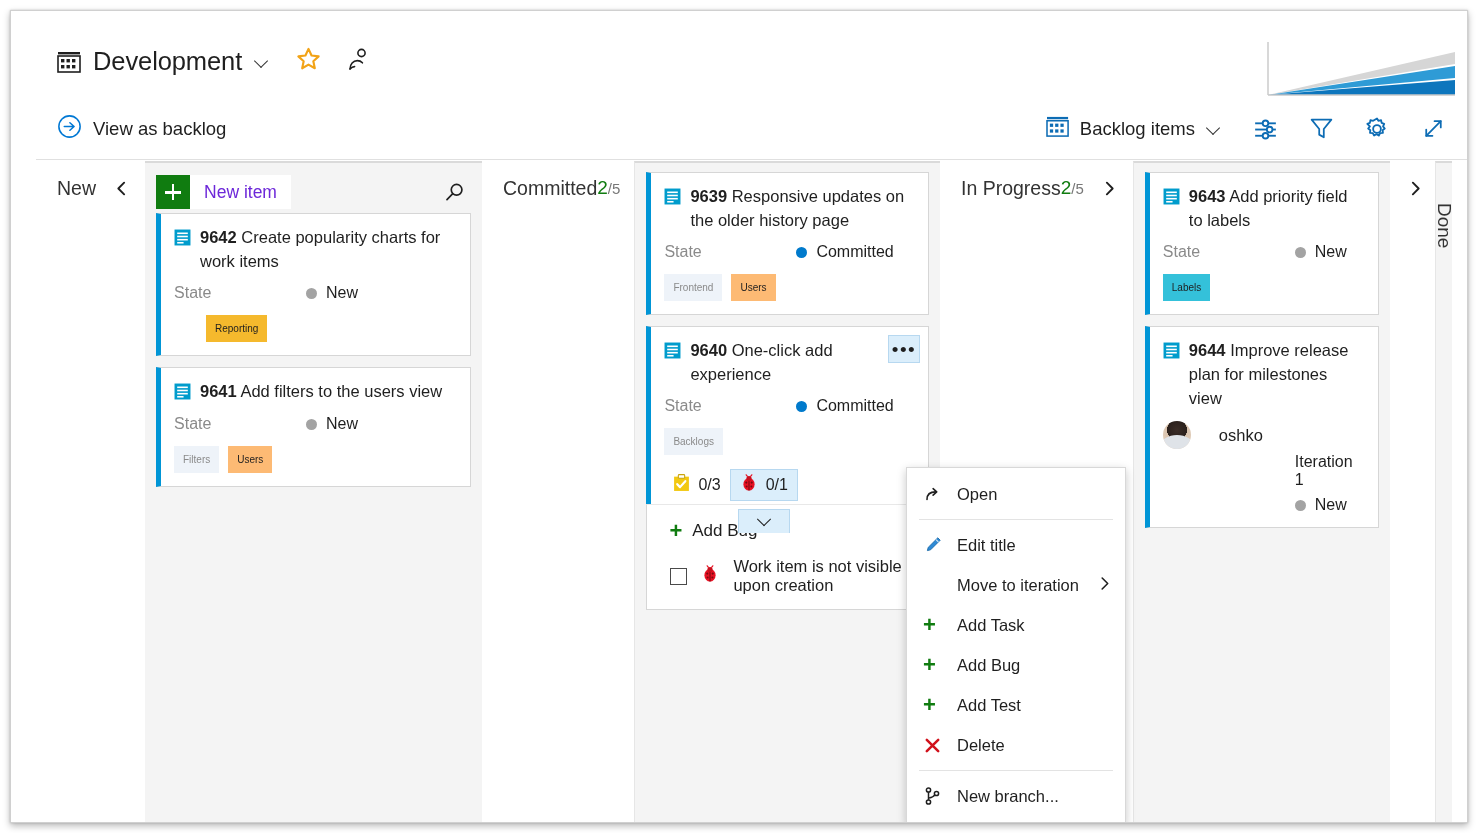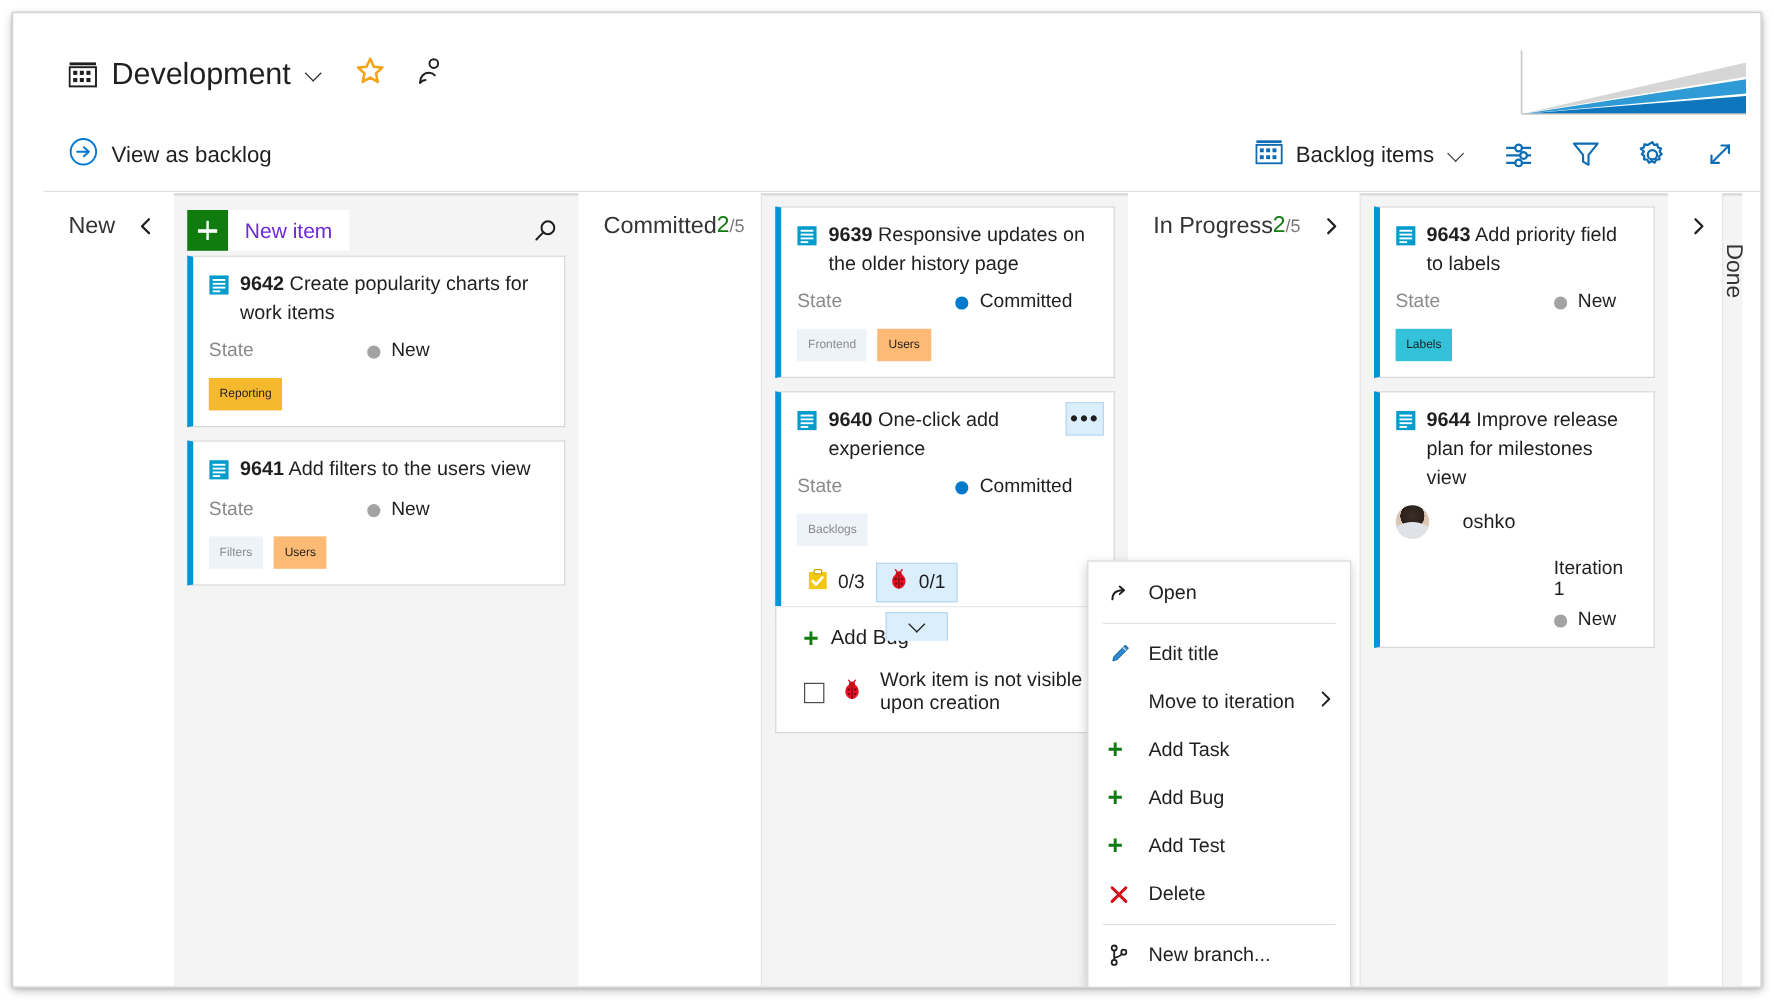--- a/index.html
+++ b/index.html
@@ -141,21 +141,21 @@
   .fld-label { color:#8a8a8a; width: 132px; flex:0 0 auto; }
   .fld-value { display:flex; align-items:center; gap:9px; color:#1f1f1f; }
   .state-dot { width:11px; height:11px; border-radius:50%; display:inline-block; }
   .dot-new { background:#a3a3a3; }
   .dot-committed { background:#007acc; }
 
   .tags { display:flex; gap:9px; margin-top: 13px; flex-wrap:wrap; }
   .tag { font-size:10px; padding: 4px 9px; line-height:19px; }
   .tag-plain { background:#eef3f9; color:#8a8a8a; }
   .tag-green  { background:#fdba74; color:#1f1f1f; }
-  .tag-amber  { background:#f5b92d; color:#1f1f1f; }
+  .tag-amber  { background:#f5b92d; color:#1f1f1f;margin-left:32px; }
   .tag-cyan   { background:#34c1da; color:#1f1f1f; }
 
   .counters { display:flex; gap:0px; margin-top: 14px; align-items:center; }
   .counter { display:flex; align-items:center; gap:8px; font-size:16px; color:#1f1f1f; padding: 4px 9px; }
   .counter.sel { background:#dbeefb; border:1px solid #b7d8f0; }
 
   .ellipsis-btn {
     position:absolute; right: 8px; top: 8px;
     width:32px; height:28px; display:flex; align-items:center; justify-content:center;
     background:#dbeefb; border:1px solid #b7d8f0; cursor:pointer;
@@ -568,21 +568,21 @@
                 <rect x="3" y="9.3" width="10" height="1.5" fill="#fff"></rect>
                 <rect x="3" y="12.2" width="6" height="1.5" fill="#fff"></rect>
               </svg>
             </span>
             <span class="card-title"><b class="card-id">9644</b> <span>Improve release plan for milestones view</span></span>
           </div>
           <div class="card-row" style="gap:28px">
             <span class="avatar"></span>
             <span class="assignee">oshko</span>
           </div>
-          <div class="card-row" style="margin-top:16px">
+          <div class="card-row" style="margin-top:4px">
             <span class="fld-label"></span>
             <span class="fld-value">
               <span>Iteration 1</span>
             </span>
           </div>
           <div class="card-row" style="margin-top:7px">
             <span class="fld-label"></span>
             <span class="fld-value">
               <span class="state-dot dot-new"></span>
               <span>New</span>

